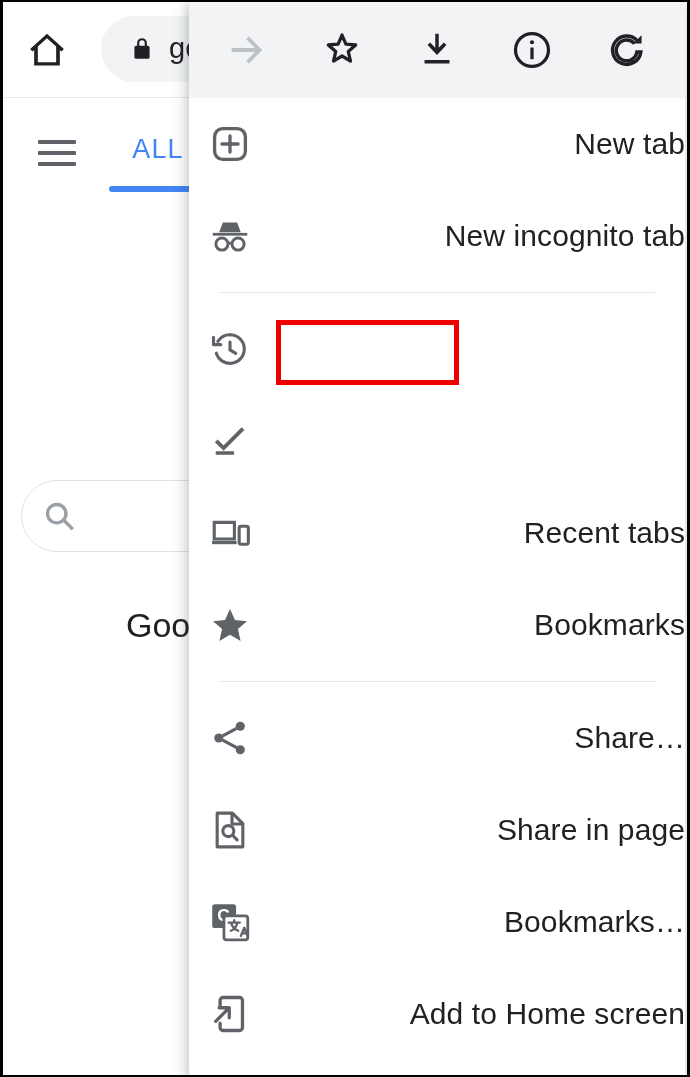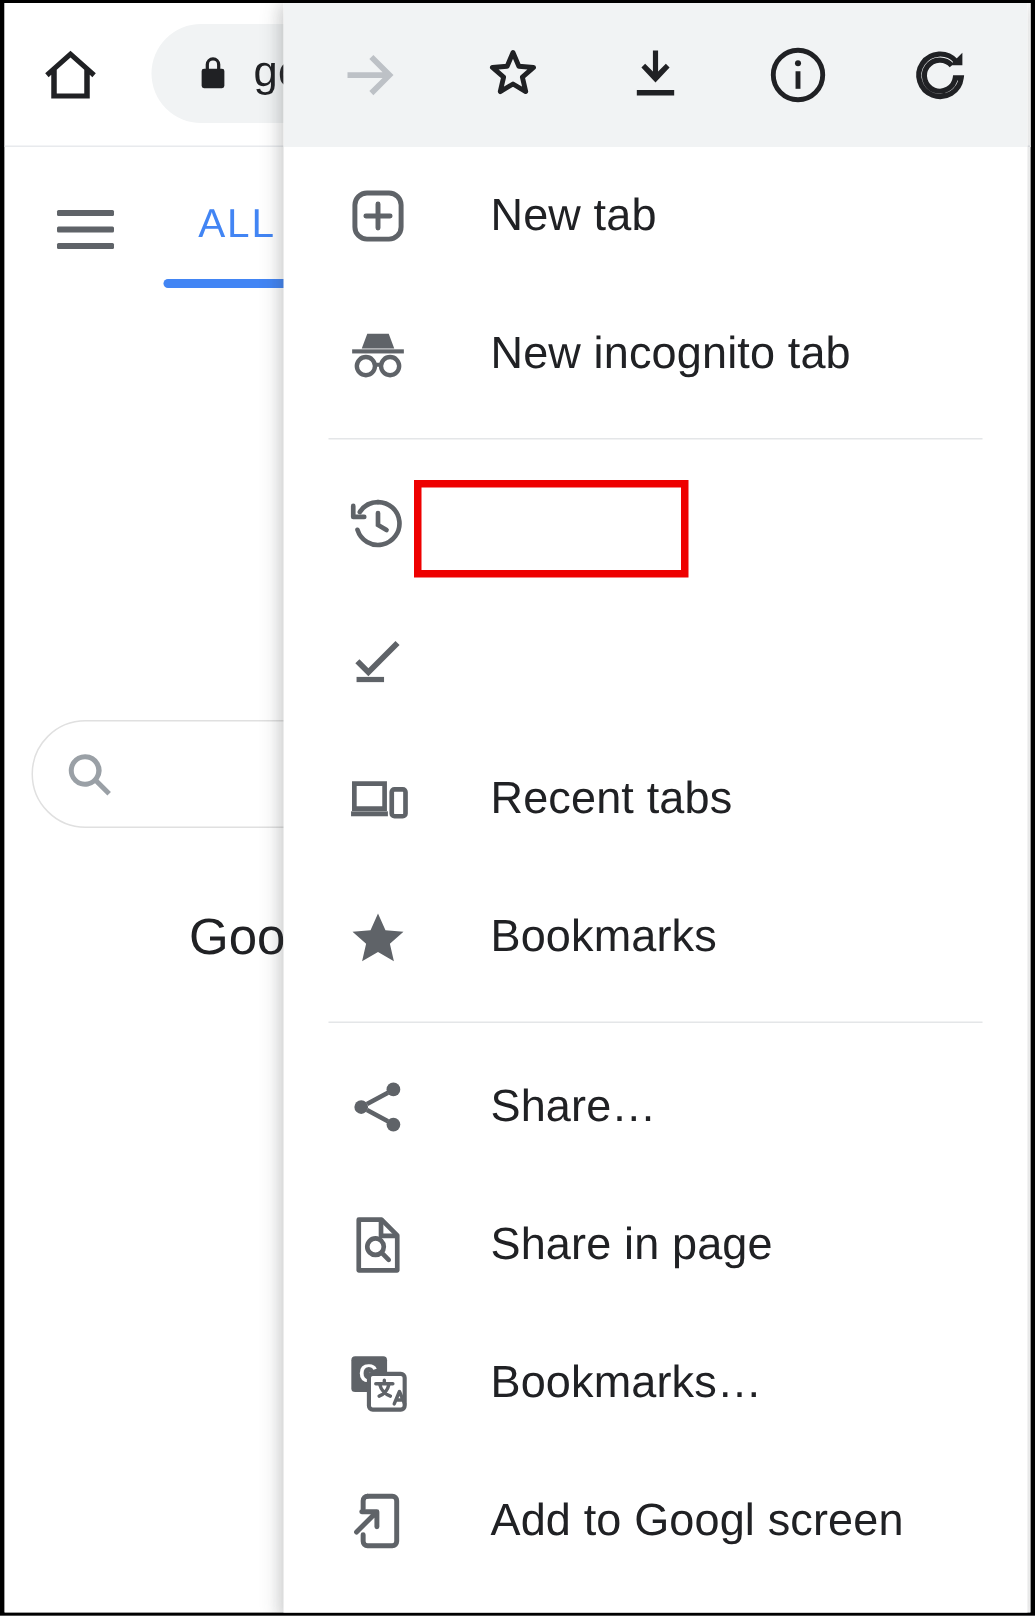--- a/index.html
+++ b/index.html
@@ -159,22 +159,23 @@
   .menu-list {
     position: absolute;
     left: 0; top: 96px;
     width: 496px;
   }
   .menu-item {
     position: relative;
     height: 92px;
     display: flex;
     align-items: center;
-    padding-left: 40px;
-    box-sizing: border-box;
+    padding-left: 18px;
+    box-sizing: border-box;
+    justify-content: space-between;
   }
   .menu-item .mi-icon {
     width: 46px; height: 46px;
     flex: 0 0 46px;
     display: flex;
     align-items: center;
     justify-content: center;
   }
   .menu-item .mi-label {
     margin-left: 52px;
@@ -394,21 +395,21 @@
       </div>
 
       <div class="menu-item">
         <div class="mi-icon">
           <svg viewBox="0 0 24 24" width="44" height="44">
             <path d="M8.2 3.0h9.0c.9 0 1.6.7 1.6 1.6v14.8c0 .9-.7 1.6-1.6 1.6H8.2c-.9 0-1.6-.7-1.6-1.6v-2.4" fill="none" stroke="#5f6368" stroke-width="1.8" stroke-linecap="round"></path>
             <path d="M6.6 7.6V4.6c0-.9.7-1.6 1.6-1.6" fill="none" stroke="#5f6368" stroke-width="1.8" stroke-linecap="round"></path>
             <path d="M4.2 16.0l7.3-7.3M6.1 8.6h5.5v5.5" fill="none" stroke="#5f6368" stroke-width="1.8" stroke-linecap="round" stroke-linejoin="round"></path>
           </svg>
         </div>
-        <div class="mi-label">Add to Googl screen</div>
+        <div class="mi-label">Add to Home screen</div>
       </div>
 
     </div>
   </div>
 
   <div id="history-highlight"></div>
 
 </div>
 
 </body></html>

